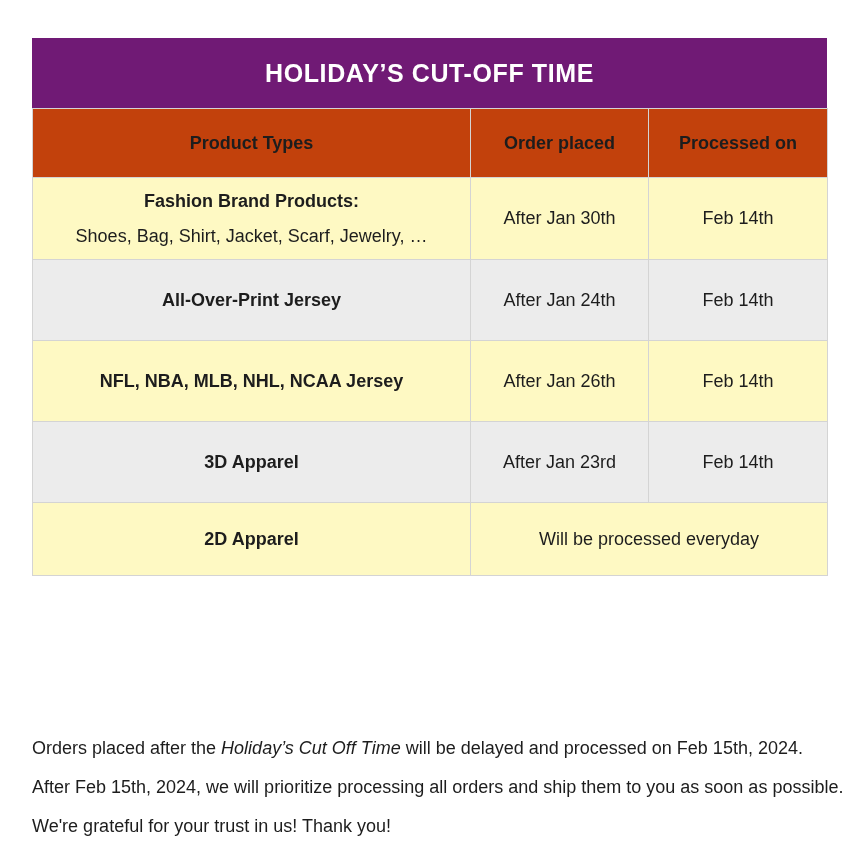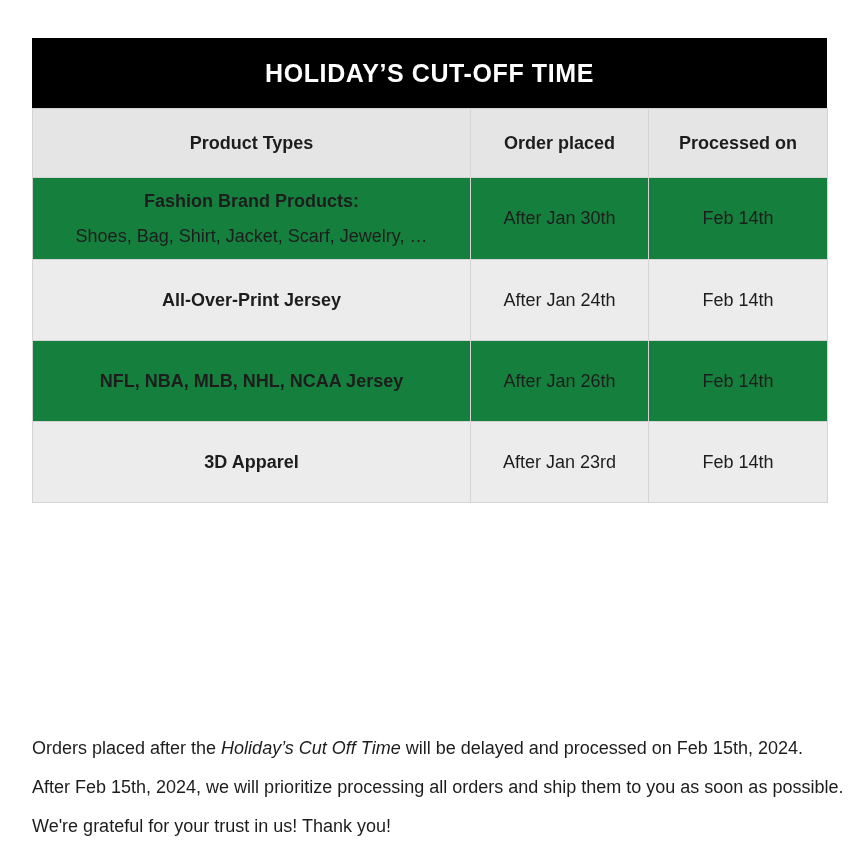--- a/index.html
+++ b/index.html
@@ -10,21 +10,21 @@
     color: #1d1d1d;
     overflow: hidden;
   }
   .sheet {
     position: absolute;
     left: 32px; top: 38px;
     width: 795px;
   }
   .title-bar {
     height: 70px;
-    background: #000000;
+    background: #701a75;
     display: flex;
     align-items: center;
     justify-content: center;
   }
   .title-bar h1 {
     color: #ffffff;
     font-size: 25px;
     font-weight: 700;
     letter-spacing: 0.6px;
   }
@@ -33,23 +33,23 @@
     border-collapse: collapse;
     table-layout: fixed;
   }
   table.cutoff th, table.cutoff td {
     border: 1px solid #d4d4d4;
     text-align: center;
     vertical-align: middle;
     font-size: 18px;
     padding: 6px 10px;
   }
-  table.cutoff thead tr { height: 69px; background: #e5e5e5; }
+  table.cutoff thead tr { height: 69px; background: #c2410c; }
   table.cutoff th { font-weight: 700; font-size: 18px; color: #1d1d1d; }
-  table.cutoff tbody tr { height: 81px; background: #15803d; }
+  table.cutoff tbody tr { height: 81px; background: #fef9c3; }
   table.cutoff tbody tr:nth-child(even) { background: #ececec; }
   table.cutoff tbody tr.row-1 { height: 82px; }
   table.cutoff tbody tr.row-6 { height: 73px; }
   td.product { font-weight: 700; }
   td.product .sub {
     display: block;
     font-weight: 400;
     margin-top: 14px;
   }
   td.plain { font-weight: 400; }
@@ -106,20 +106,24 @@
       <tr>
         <td class="product">NFL, NBA, MLB, NHL, NCAA Jersey</td>
         <td class="plain">After Jan 26th</td>
         <td class="plain">Feb 14th</td>
       </tr>
       <tr>
         <td class="product">3D Apparel</td>
         <td class="plain">After Jan 23rd</td>
         <td class="plain">Feb 14th</td>
       </tr>
+      <tr class="row-6">
+        <td class="product">2D Apparel</td>
+        <td class="plain" colspan="2">Will be processed everyday</td>
+      </tr>
     </tbody>
   </table>
 
 </div>
 
 <div class="footnotes">
   <p><span>Orders placed after the </span><span class="it">Holiday’s Cut Off Time</span><span> will be delayed and processed on Feb 15th, 2024.</span></p>
   <p>After Feb 15th, 2024, we will prioritize processing all orders and ship them to you as soon as possible.</p>
   <p>We're grateful for your trust in us! Thank you!</p>
 </div>

